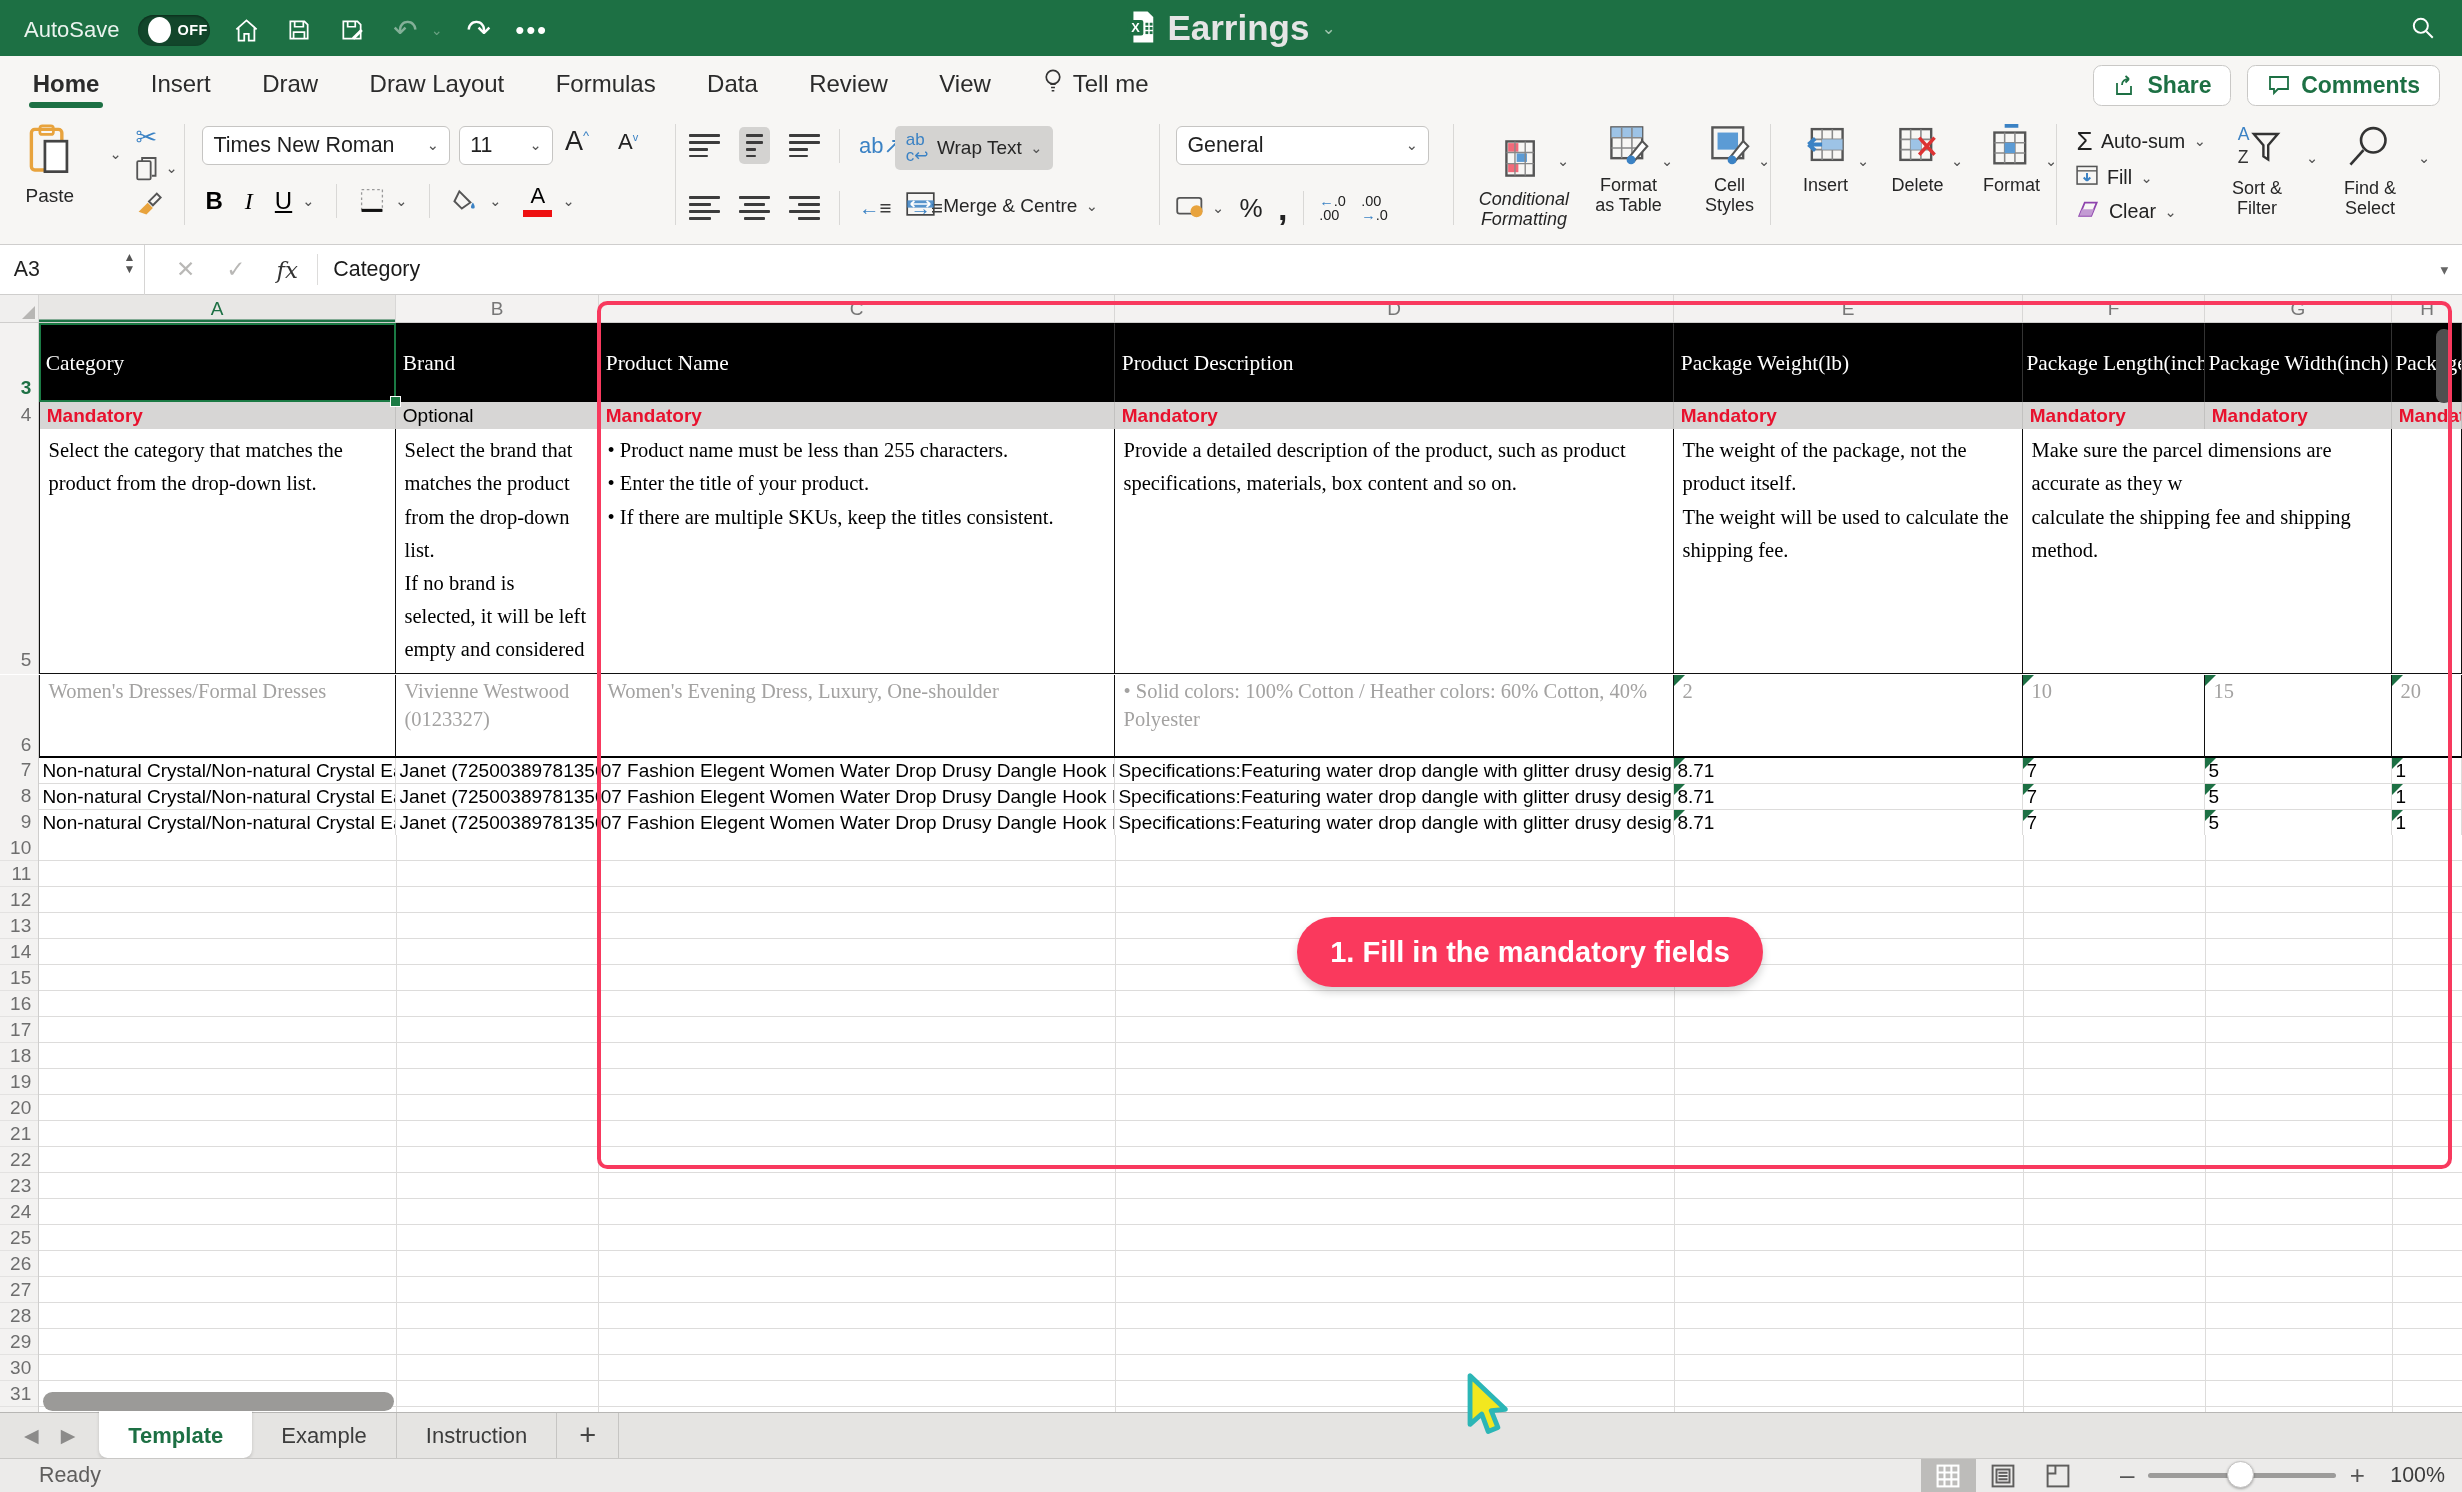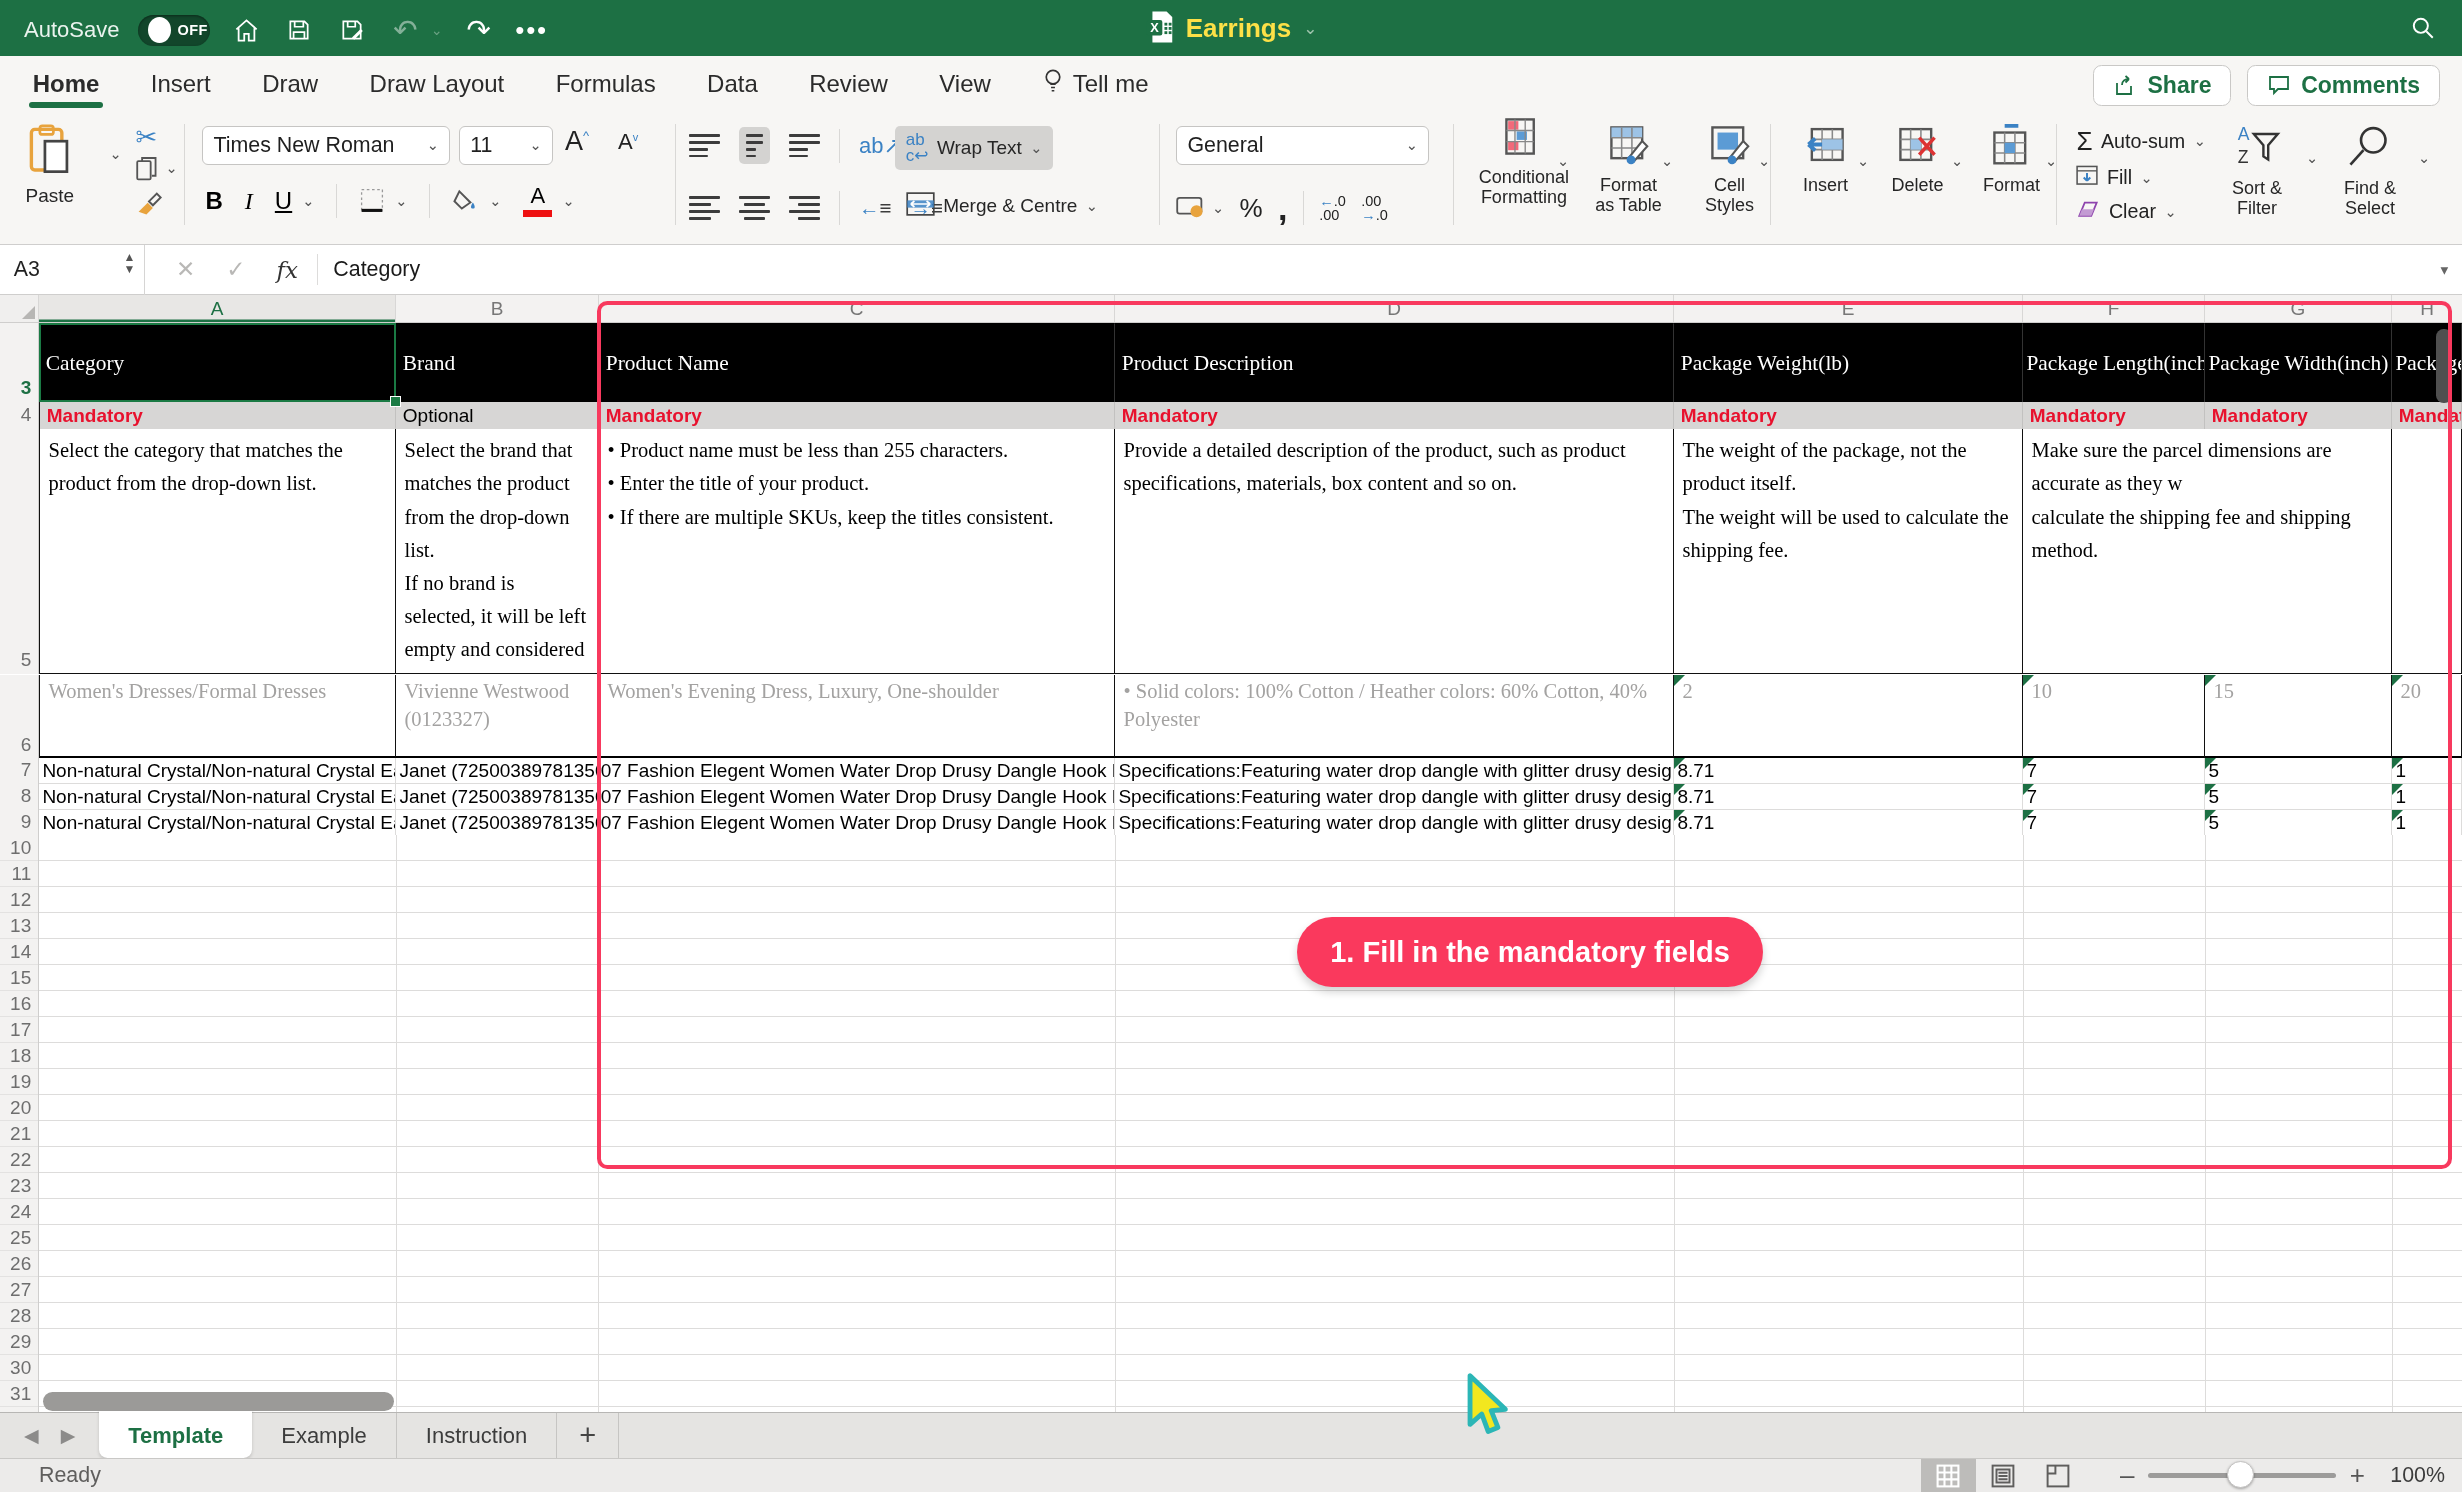--- a/index.html
+++ b/index.html
@@ -11,21 +11,21 @@
   .tb-left { position:absolute; left:24px; top:0; height:60px; display:flex; align-items:center; gap:19px; }
   .tb-autosave { font-size:22px; color:#eaf3ee; }
   .tb-toggle { width:72px; height:31px; background:#12462b; border-radius:15.4px; display:flex; align-items:center; padding:2.6px; box-shadow:inset 0 0.9px 2.6px rgba(0,0,0,.4); }
   .tb-knob { width:26px; height:26px; border-radius:50%; background:#fff; }
   .tb-toggle span { font-size:14.5px; font-weight:700; color:#fff; margin-left:6.8px; letter-spacing:0.4px; }
   .tb-ic { width:34px; height:34px; display:flex; align-items:center; justify-content:center; }
   .tb-ic svg { display:block; }
   .dim { opacity:.45; }
   .tb-chev { font-size:13.7px; color:#cfe3d6; margin-left:-10.3px; }
   .tb-center { position:absolute; left:0; right:0; top:0; height:56px; display:flex; align-items:center; justify-content:center; gap:12px; }
-  .tb-title { font-size:26px; font-weight:700; color:#fde047; }
+  .tb-title { font-size:35px; font-weight:700; color:#e5e5e5; }
   .tb-center .tb-chev2 { font-size:17px; color:#9fc4ad; }
   .tb-right { position:absolute; right:22px; top:0; height:56px; display:flex; align-items:center; }
 
   
   .tabsrow { position:relative; width:2462px; height:56px; background:#f7f6f4; }
   .rtabs { position:absolute; left:31px; top:0; height:56px; display:flex; align-items:center; gap:48px; }
   .rtab { font-size:24px; color:#2b2b2b; position:relative; padding:12px 1.7px; cursor:default; }
   .rtab.active { font-weight:700; }
   .rtab.active::after { content:""; position:absolute; left:-1.7px; right:-1.7px; bottom:1.7px; height:6px; border-radius:3.4px; background:#1d7044; }
   .tellme { display:flex; align-items:center; gap:8.5px; }
@@ -355,21 +355,21 @@
       <span class="chev" style="margin-left:-8.5px;">⌄</span>
       <span style="font-size:26px; color:#222;">%</span>
       <span style="font-size:34px; color:#222; font-weight:700; line-height:.6;">,</span>
       <span style="width:0.9px; height:34px; background:#d9d8d6;"></span>
       <span style="font-size:14.5px; color:#222; line-height:1; text-align:left;"><span style="color:#3b82c4;">←</span>.0<br>.00</span>
       <span style="font-size:14.5px; color:#222; line-height:1; text-align:left;">.00<br><span style="color:#3b82c4;">→</span>.0</span>
     </div>
   </div>
 
   <div class="rg" style="left:1466px; width:299px;">
-    <div class="bigbtn abs" style="left:3.4px; top:4px;">
+    <div class="bigbtn abs" style="left:3.4px; top:26px;font-style:italic;">
       <span><svg width="41" height="41" viewBox="0 0 24 24">
             <rect x="2" y="2" width="16" height="20" fill="none" stroke="#555" stroke-width="1.4"></rect>
             <rect x="3" y="3" width="6" height="5" fill="#f26a7a"></rect>
             <rect x="8" y="9" width="6" height="5" fill="#5b9bd5"></rect>
             <rect x="3" y="15" width="6" height="5" fill="#f26a7a"></rect>
             <path d="M7 2 V22 M13 2 V22 M2 8.5 H18 M2 15 H18" stroke="#888" stroke-width=".8"></path>
           </svg></span>
       <span class="rlabel2"><span>Conditional</span><br><span>Formatting</span></span>
     </div>
     <span class="chev abs" style="left:91px; top:41px;">⌄</span>

